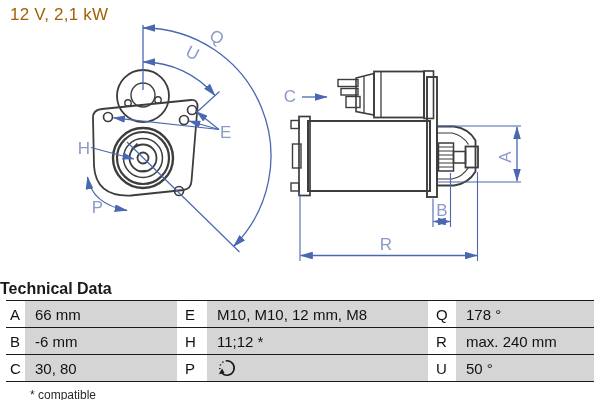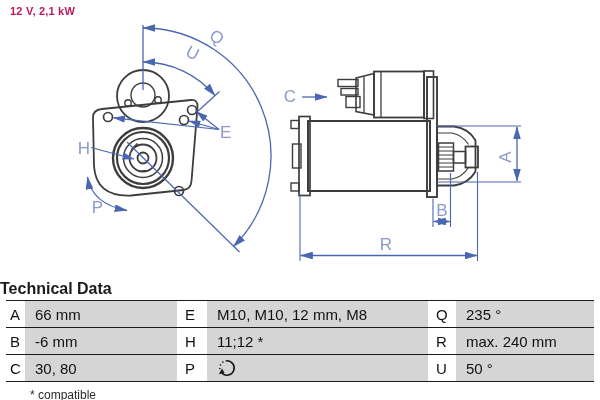--- a/index.html
+++ b/index.html
@@ -2,21 +2,21 @@
 <html><head>
 <meta charset="utf-8">
 <style>
   html,body{margin:0;padding:0;background:#fff;}
   *{box-sizing:border-box;}
   .screen{
     position:relative;width:600px;height:400px;background:#ffffff;overflow:hidden;
     font-family:"Liberation Sans",sans-serif;color:#111;
   }
   .hdr{
-    position:absolute;left:10px;top:5px;font-size:11px;font-weight:bold;color:#be185d;
+    position:absolute;left:10px;top:5px;font-size:17px;font-weight:normal;color:#a16207;
     letter-spacing:0.2px;
   }
   .drawing-svg{position:absolute;left:0;top:0;}
   .tech-heading{
     position:absolute;left:0;top:280px;font-size:16px;font-weight:bold;color:#1a1a1a;
   }
   .t-table{
     position:absolute;left:6px;top:300px;width:588px;
     border-bottom:1.5px solid #1a1a1a;
   }
@@ -141,21 +141,21 @@
 
   <div class="tech-heading">Technical Data</div>
 
   <div class="t-table">
     <div class="t-row">
       <div class="cell k w-k1">A</div>
       <div class="cell v w-v1">66 mm</div>
       <div class="cell k w-k2">E</div>
       <div class="cell v w-v2">M10, M10, 12 mm, M8</div>
       <div class="cell k w-k3">Q</div>
-      <div class="cell v w-v3">235 °</div>
+      <div class="cell v w-v3">178 °</div>
     </div>
     <div class="t-row">
       <div class="cell k w-k1">B</div>
       <div class="cell v w-v1">-6 mm</div>
       <div class="cell k w-k2">H</div>
       <div class="cell v w-v2">11;12 *</div>
       <div class="cell k w-k3">R</div>
       <div class="cell v w-v3">max. 240 mm</div>
     </div>
     <div class="t-row">

